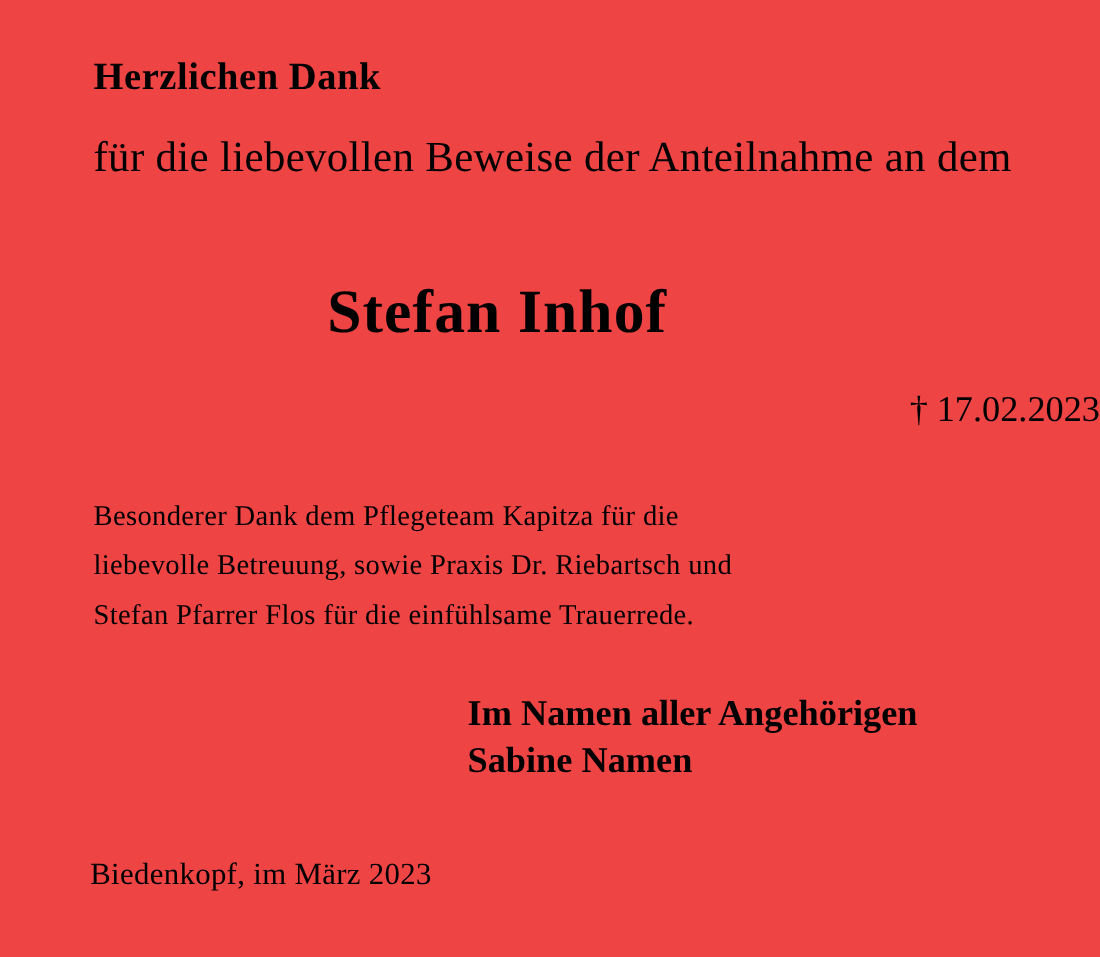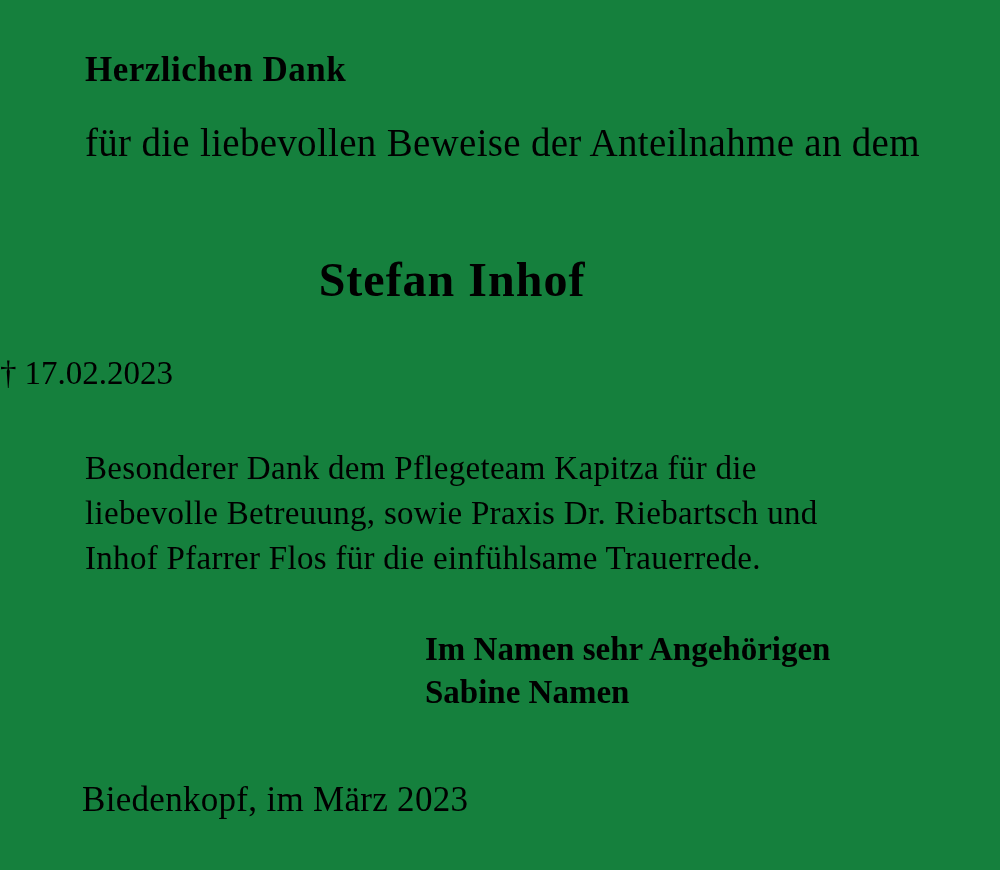--- a/index.html
+++ b/index.html
@@ -4,21 +4,21 @@
 <style>
   html, body {
     margin: 0;
     padding: 0;
     background: #ffffff;
   }
   .page {
     position: relative;
     width: 1000px;
     height: 870px;
-    background: #15803d;
+    background: #ef4444;
     color: #000000;
     font-family: "Liberation Serif", serif;
     overflow: hidden;
   }
   .abs { position: absolute; }
   .title {
     left: 85px;
     top: 50px;
     font-size: 35px;
     font-weight: bold;
@@ -29,50 +29,50 @@
     top: 120px;
     font-size: 39px;
     line-height: 46px;
     letter-spacing: 0.3px;
   }
   .name-row {
     left: 0;
     top: 252px;
     width: 904px;
     text-align: center;
-    font-size: 48px;
+    font-size: 56px;
     font-weight: bold;
     letter-spacing: 1px;
   }
   .date-row {
     left: 0;
     top: 355px;
     width: 1000px;
-    text-align: left;
+    text-align: right;
     font-size: 33px;
   }
   .date-row .dagger { padding-right: 8px; }
   .thanks {
     left: 85px;
     top: 446px;
-    font-size: 33px;
+    font-size: 26px;
     line-height: 45px;
     letter-spacing: 0.3px;
   }
   .signoff {
     left: 425px;
     top: 628px;
     font-size: 33px;
     line-height: 43px;
     font-weight: bold;
   }
   .place-date {
     left: 82px;
     top: 780px;
-    font-size: 35px;
+    font-size: 28px;
     letter-spacing: 0.3px;
   }
 </style>
 </head>
 <body>
 
 <div class="page">
 
   <div class="abs title">Herzlichen Dank</div>
 
@@ -82,23 +82,23 @@
 
   <div class="abs name-row">Stefan Inhof</div>
 
   <div class="abs date-row">
     <span class="dagger">†</span><span>17.02.2023</span>
   </div>
 
   <div class="abs thanks">
     <div>Besonderer Dank dem Pflegeteam Kapitza für die</div>
     <div>liebevolle Betreuung, sowie Praxis Dr. Riebartsch und</div>
-    <div>Inhof Pfarrer Flos für die einfühlsame Trauerrede.</div>
+    <div>Stefan Pfarrer Flos für die einfühlsame Trauerrede.</div>
   </div>
 
   <div class="abs signoff">
-    <div>Im Namen sehr Angehörigen</div>
+    <div>Im Namen aller Angehörigen</div>
     <div>Sabine Namen</div>
   </div>
 
   <div class="abs place-date">Biedenkopf, im März 2023</div>
 
 </div>
 
 </body></html>

